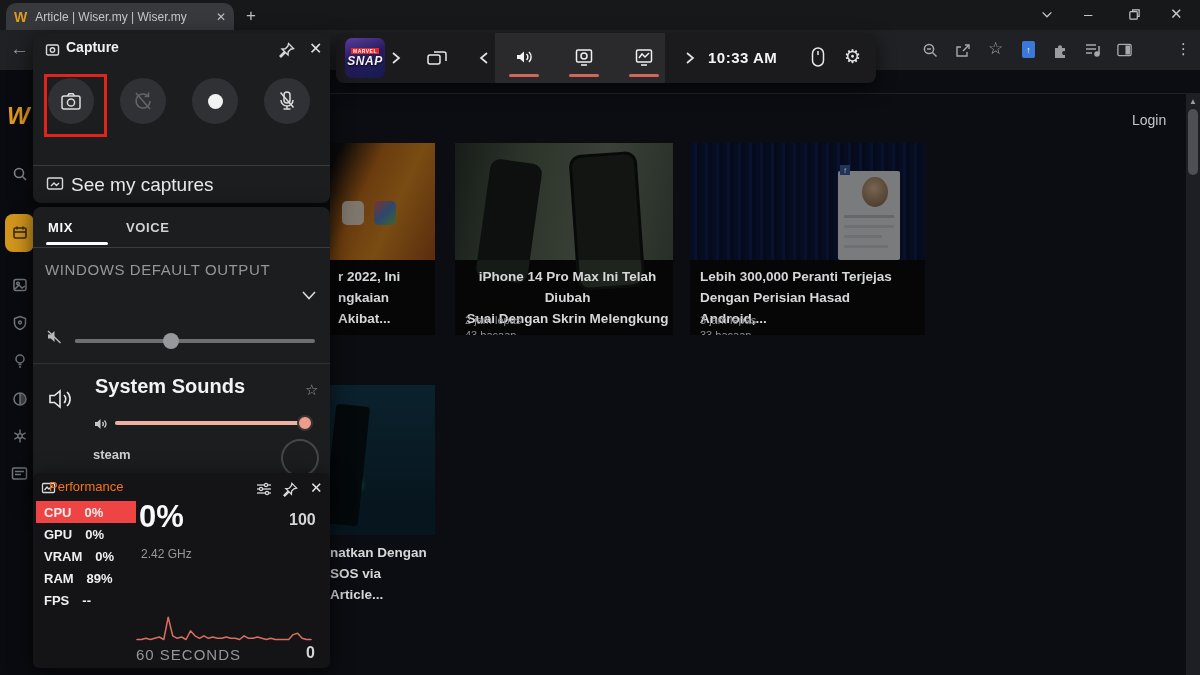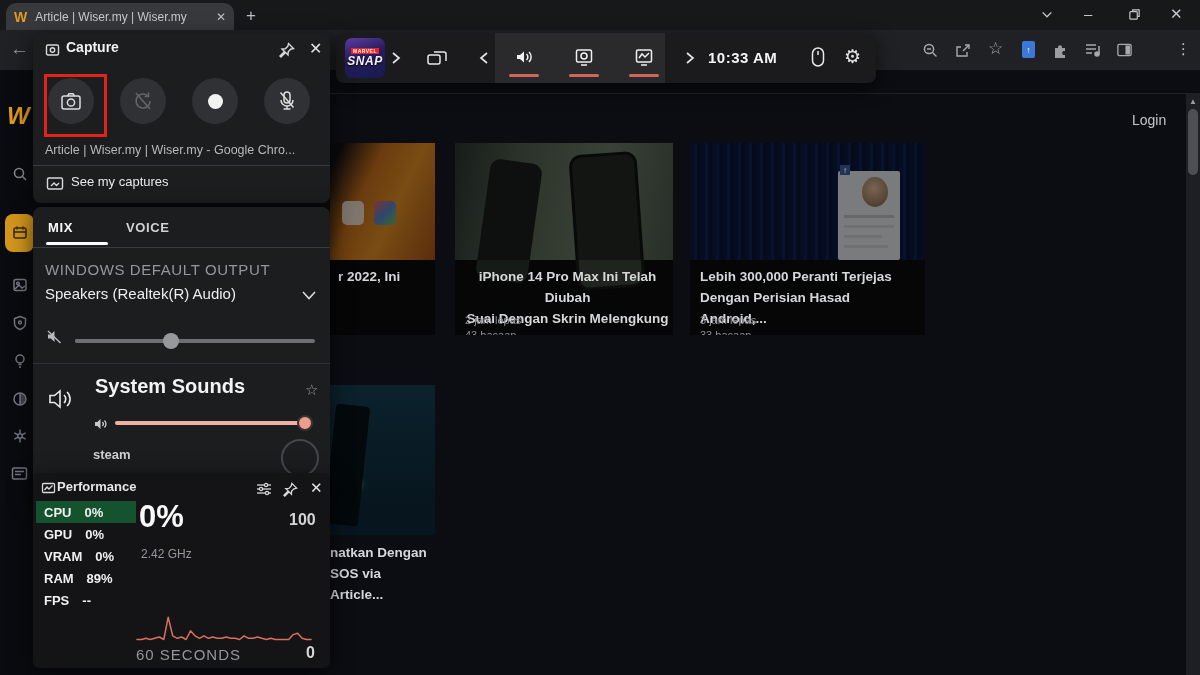--- a/index.html
+++ b/index.html
@@ -129,20 +129,21 @@
     <span class="abs" style="left:1132px;top:42px;color:#c5c6ca;font-size:14px;">Login</span>
 
     <div class="abs card" style="left:330px;top:73px;width:105px;height:192px;">
       <div class="card-img" style="background:linear-gradient(115deg,#120f0c 8%,#c06a14 35%,#d8881c 60%,#a34d12 100%);">
         <div class="abs" style="left:12px;top:58px;width:22px;height:24px;background:#e8e4da;border-radius:5px;opacity:.85;"></div>
         <div class="abs" style="left:44px;top:58px;width:22px;height:24px;background:linear-gradient(135deg,#e25555,#3a7de0,#57c14f);border-radius:5px;opacity:.85;"></div>
         <div class="abs" style="left:0;top:0;width:100%;height:100%;background:rgba(5,5,8,.45);"></div>
       </div>
       <div class="abs card-title" style="left:8px;top:124px;width:95px;">
         <div>r 2022, Ini</div>
+        <div>ngkaian Akibat...</div>
       </div>
     </div>
 
     <div class="abs card" style="left:455px;top:73px;width:218px;height:192px;">
       <div class="card-img" style="background:linear-gradient(100deg,#2b332c 0%,#55624f 30%,#707d6a 65%,#4c584a 100%);">
         <div class="abs" style="left:28px;top:18px;width:52px;height:120px;background:#161b17;border-radius:10px;transform:rotate(8deg);"></div>
         <div class="abs" style="left:118px;top:10px;width:62px;height:130px;background:#20241f;border-radius:12px;transform:rotate(-4deg);border:3px solid #0c0e0c;"></div>
         <div class="abs" style="left:0;top:0;width:100%;height:100%;background:rgba(4,5,6,.5);"></div>
       </div>
       <div class="abs card-title" style="left:10px;top:124px;width:205px;text-align:center;">
@@ -359,39 +360,37 @@
       <svg width="20" height="22" viewBox="0 0 20 22" stroke="#dcdddd" fill="none" stroke-width="1.5">
         <rect x="7" y="2" width="6" height="11" rx="3"></rect>
           <path d="M4 10a6 6 0 0 0 12 0"></path>
           <line x1="10" y1="16" x2="10" y2="19"></line>
           <line x1="6.5" y1="19" x2="13.5" y2="19"></line>
           <line x1="3.5" y1="2.5" x2="16.5" y2="17.5"></line>
         </svg>
     </div>
     <div class="abs" style="left:11px;top:41px;width:57px;height:57px;border:3px solid #e02419;"></div>
 
-    <div class="abs capslabel" style="left:12px;top:110px;width:280px;">Article | Wiser.my | Wiser.my - Google Chro...</div>
     <div class="abs divider" style="top:132px;"></div>
     <span class="abs picon" style="left:13px;top:143px;">
       <svg width="18" height="15" viewBox="0 0 18 15" stroke="currentColor" fill="none" stroke-width="1.4">
         <rect x="1.5" y="2" width="15" height="11" rx="1.5"></rect>
           <path d="M5 10l3-3 2.5 2.5L13 7"></path>
         </svg>
     </span>
-    <span class="abs" style="left:38px;top:141px;color:#e8e8e9;font-size:13px;">See my captures</span>
+    <span class="abs" style="left:38px;top:141px;color:#e8e8e9;font-size:19px;">See my captures</span>
   </div>
 
   <div class="abs panel" style="left:33px;top:207px;width:297px;height:294px;overflow:hidden;">
     <span class="abs tabtxt" style="left:15px;top:13px;color:#fafafa;">MIX</span>
     <span class="abs tabtxt" style="left:93px;top:13px;color:#d2d2d4;">VOICE</span>
     <div class="abs" style="left:13px;top:35px;width:62px;height:3px;background:#fdfdfd;border-radius:2px;"></div>
     <div class="abs divider" style="top:40px;"></div>
 
     <span class="abs seclabel" style="left:12px;top:54px;">WINDOWS DEFAULT OUTPUT</span>
-    <span class="abs" style="left:12px;top:78px;color:#ededee;font-size:15px;">Speakers (Realtek(R) Audio)</span>
     <span class="abs" style="left:268px;top:83px;">
       <svg width="16" height="11" viewBox="0 0 16 11" stroke="#d8d9da" fill="none" stroke-width="1.6">
           <polyline points="2,2 8,8.5 14,2"></polyline>
         </svg>
     </span>
 
     <span class="abs" style="left:12px;top:120px;">
       <svg width="19" height="19" viewBox="0 0 19 19" stroke="#b8b9bc" fill="none" stroke-width="1.4">
         <path d="M3 7.5v4h2.8L9.5 15V4L5.8 7.5z" fill="#b8b9bc" stroke="none"></path>
           <line x1="3" y1="4" x2="15.5" y2="16"></line>
@@ -430,40 +429,40 @@
     <div class="abs" style="left:248px;top:232px;width:34px;height:34px;border-radius:50%;border:2px solid #46474b;"></div>
   </div>
 
   <div class="abs panel" style="left:33px;top:473px;width:297px;height:195px;background:#141416;border-radius:6px;">
     <span class="abs picon" style="left:8px;top:9px;">
       <svg width="15" height="13" viewBox="0 0 15 13" stroke="currentColor" fill="none" stroke-width="1.3">
         <rect x="1.5" y="1.5" width="12" height="9" rx="1"></rect>
           <polyline points="3.5,8 6,5 8,7 11.5,3.5"></polyline>
         </svg>
     </span>
-    <span class="abs" style="left:24px;top:6px;color:#e5e5e5;font-size:13px;font-weight:700;">Performance</span>
+    <span class="abs" style="left:16px;top:6px;color:#f97316;font-size:13px;font-weight:400;">Performance</span>
     <span class="abs" style="left:223px;top:9px;">
       <svg width="16" height="14" viewBox="0 0 16 14" stroke="#d8d9da" fill="none" stroke-width="1.3">
         <line x1="1" y1="3" x2="15" y2="3"></line>
           <line x1="1" y1="7" x2="15" y2="7"></line>
           <line x1="1" y1="11" x2="15" y2="11"></line>
         <circle cx="10" cy="3" r="1.6" fill="#141416"></circle>
           <circle cx="5" cy="7" r="1.6" fill="#141416"></circle>
           <circle cx="11" cy="11" r="1.6" fill="#141416"></circle>
         </svg>
     </span>
     <span class="abs" style="left:250px;top:9px;">
       <svg width="15" height="15" viewBox="0 0 16 16" stroke="#d8d9da" fill="none" stroke-width="1.4">
         <path d="M9.5 1.5l5 5-2.8.7-2.5 2.5-.2 3.3-2.5-2.5L2 15l-1-1 4.5-4.5L3 7l3.3-.2 2.5-2.5z"></path>
         </svg>
     </span>
     <span class="abs glyph" style="left:277px;top:7px;font-size:15px;color:#e2e2e3;">✕</span>
 
     <div class="abs" style="left:3px;top:28px;width:100px;">
-      <div class="perf-row" style="background:#14532d;">
+      <div class="perf-row" style="background:#ef4444;">
         <span>CPU</span>
         <span>0%</span>
       </div>
       <div class="perf-row">
         <span>GPU</span>
         <span>0%</span>
       </div>
       <div class="perf-row">
         <span>VRAM</span>
         <span>0%</span>

